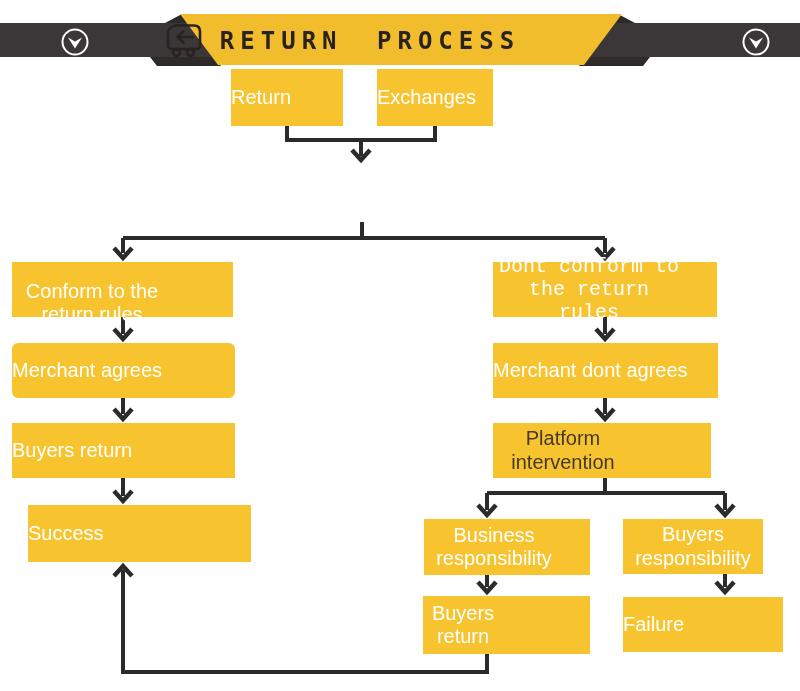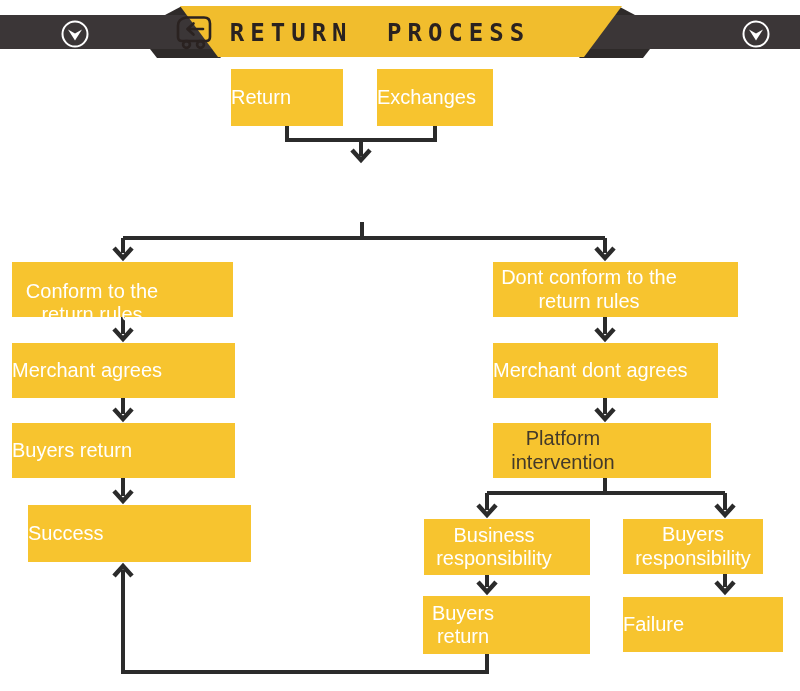--- a/index.html
+++ b/index.html
@@ -1,20 +1,20 @@
 <!DOCTYPE html>
 <html style="--accent-yellow: #F7C42F; --banner-yellow: #F1BD2D; --bar-dark: #3B3637; --fold-dark: #2E2A29; --connector: #2B2B2B; --node-text: #FFFFFF; --node-text-dark: #43392A; --title-text: #2A2220;"><head>
 <meta charset="utf-8">
 <style>
   html,body{margin:0;padding:0;background:#ffffff;}
   .page{position:relative;width:800px;height:691px;background:#fff;overflow:hidden;
         font-family:"Liberation Sans",sans-serif;}
 
   
-  .banner{position:absolute;top:4px;left:0;width:684px;height:62px;padding-left:20px;}
+  .banner{position:absolute;top:12px;left:0;width:684px;height:62px;}
   .banner-art{position:absolute;top:0;left:0;}
   .banner-content{position:absolute;left:0;top:6px;width:100%;height:46px;
       display:flex;align-items:center;justify-content:center;gap:16px;}
   .banner-title{font-family:"DejaVu Sans Mono","Liberation Mono",monospace;
       font-weight:bold;font-size:24px;letter-spacing:6px;word-spacing:14px;
       color:var(--title-text,#2a2220);white-space:nowrap;}
 
   
   .flow{position:absolute;inset:0;}
   .connectors{position:absolute;top:0;left:0;pointer-events:none;}
@@ -23,22 +23,22 @@
 
   .node{position:absolute;background:var(--accent-yellow,#f7c42f);
       color:var(--node-text,#ffffff);display:flex;align-items:center;justify-content:flex-start;
       text-align:center;font-size:20px;line-height:1.16;}
   .node .lbl{display:block;}
 
   .n0{left:231px;top:69px;width:112px;height:57px;}
   .n1{left:377px;top:69px;width:116px;height:57px;}
   .n2{left:247px;top:164px;width:224px;height:58px;}  .n2 .lbl{max-width:210px;}
   .n3{left:12px;top:262px;width:221px;height:55px;}   .n3 .lbl{max-width:160px;margin-top:27px;}
-  .n4{left:493px;top:262px;width:245px;height:55px;}  .n4 .lbl{max-width:192px;}
-  .n5{left:12px;top:343px;width:223px;height:55px;}
+  .n4{left:493px;top:262px;width:224px;height:55px;font-family:Liberation Mono, monospace;}  .n4 .lbl{max-width:192px;}
+  .n5{left:12px;top:343px;width:223px;height:55px;border-radius:6px;}
   .n6{left:493px;top:343px;width:225px;height:55px;}
   .n7{left:12px;top:423px;width:223px;height:55px;}
   .n8{left:493px;top:423px;width:218px;height:55px;color:var(--node-text-dark,#43392a);}
                                                       .n8 .lbl{max-width:140px;}
   .n9{left:28px;top:505px;width:223px;height:57px;}
   .n10{left:424px;top:519px;width:166px;height:56px;} .n10 .lbl{max-width:140px;}
   .n11{left:623px;top:519px;width:140px;height:55px;} .n11 .lbl{max-width:140px;}
   .n12{left:423px;top:596px;width:167px;height:58px;} .n12 .lbl{max-width:80px;}
   .n13{left:623px;top:597px;width:160px;height:55px;}
 </style>

